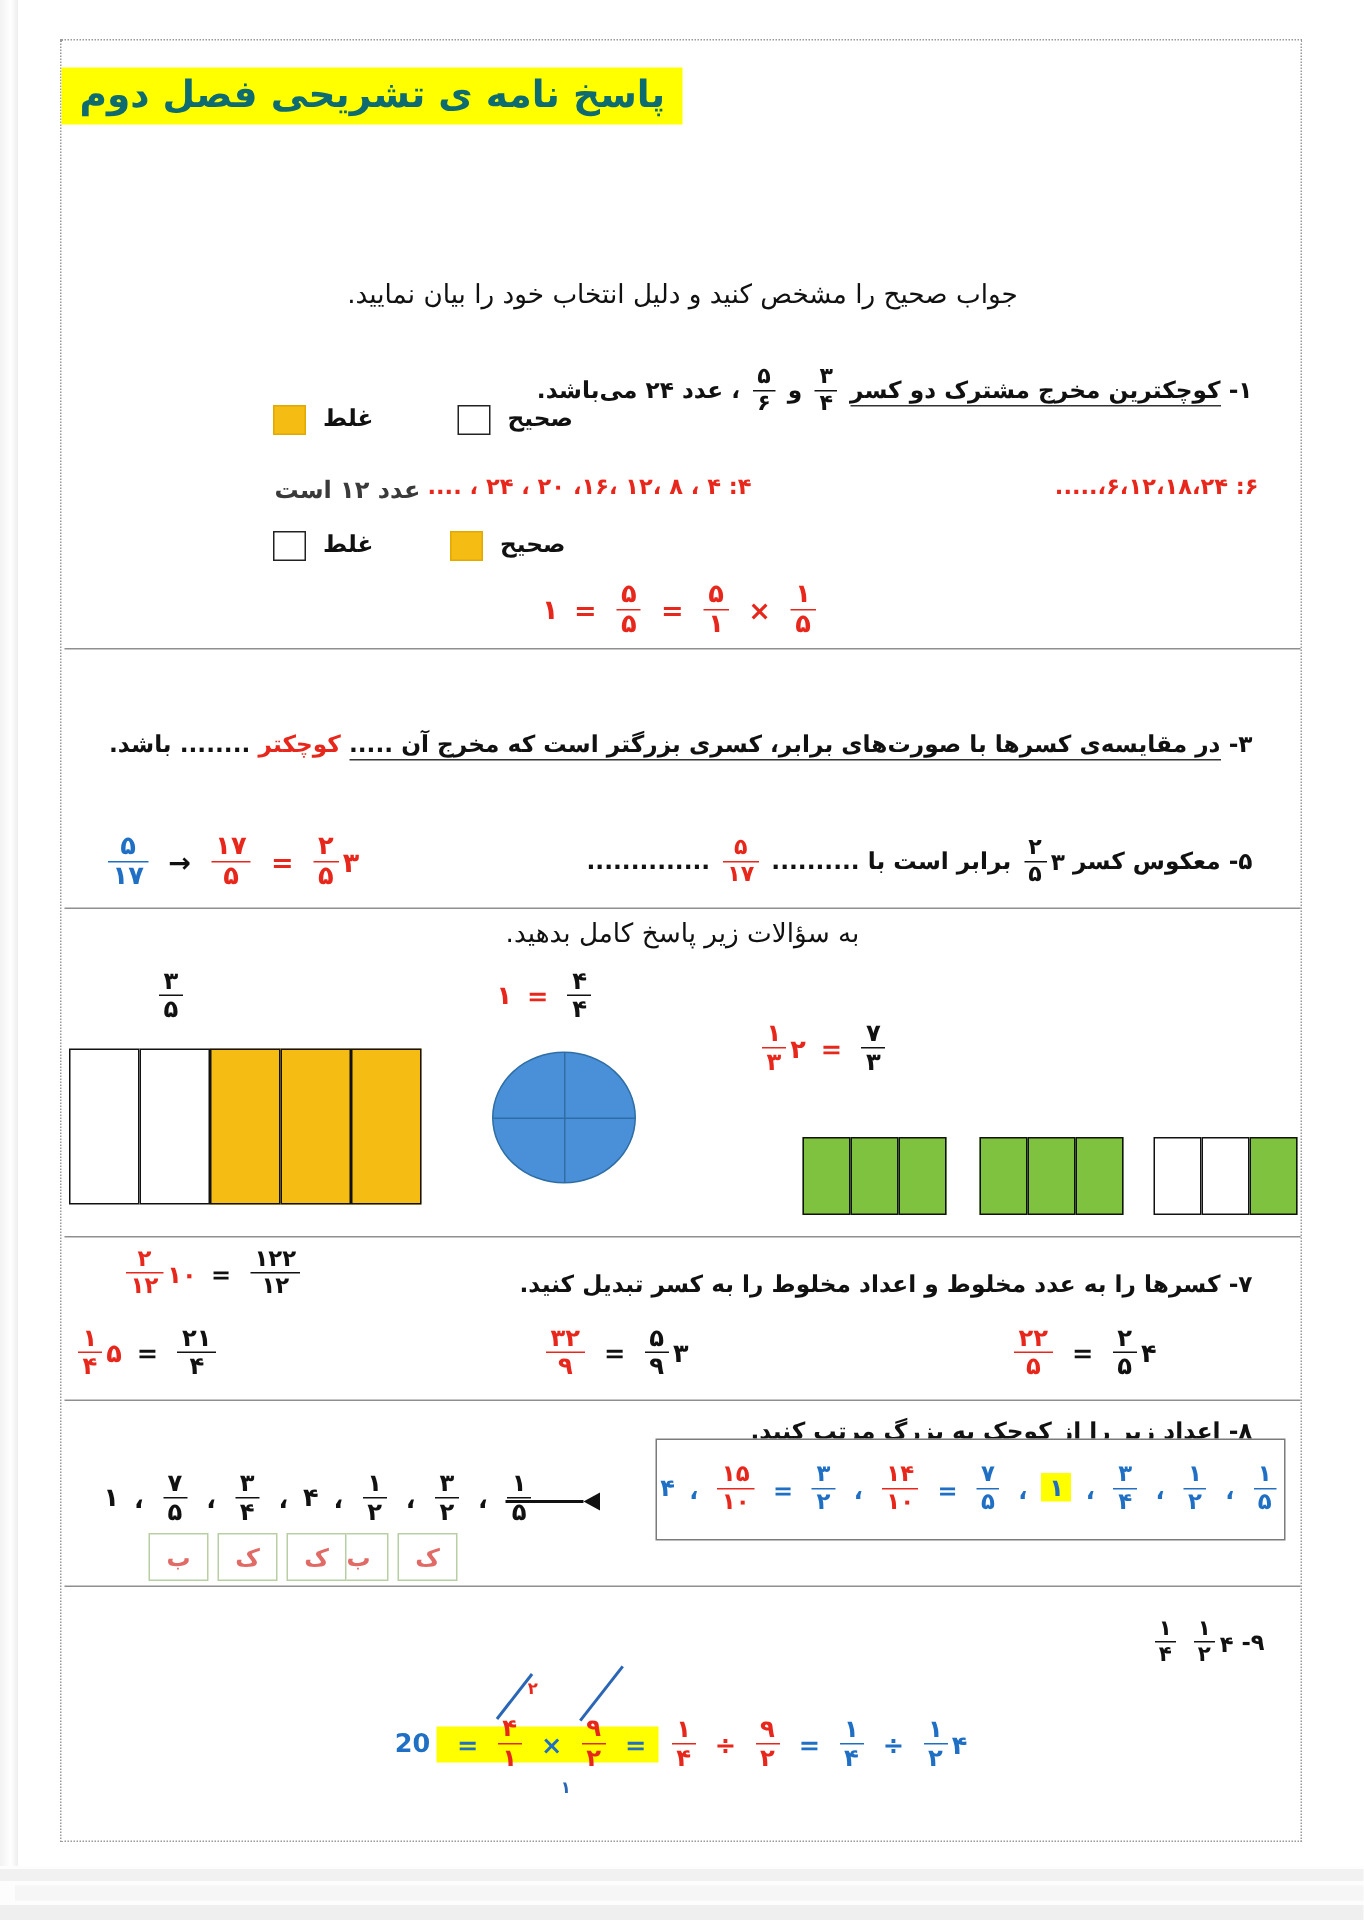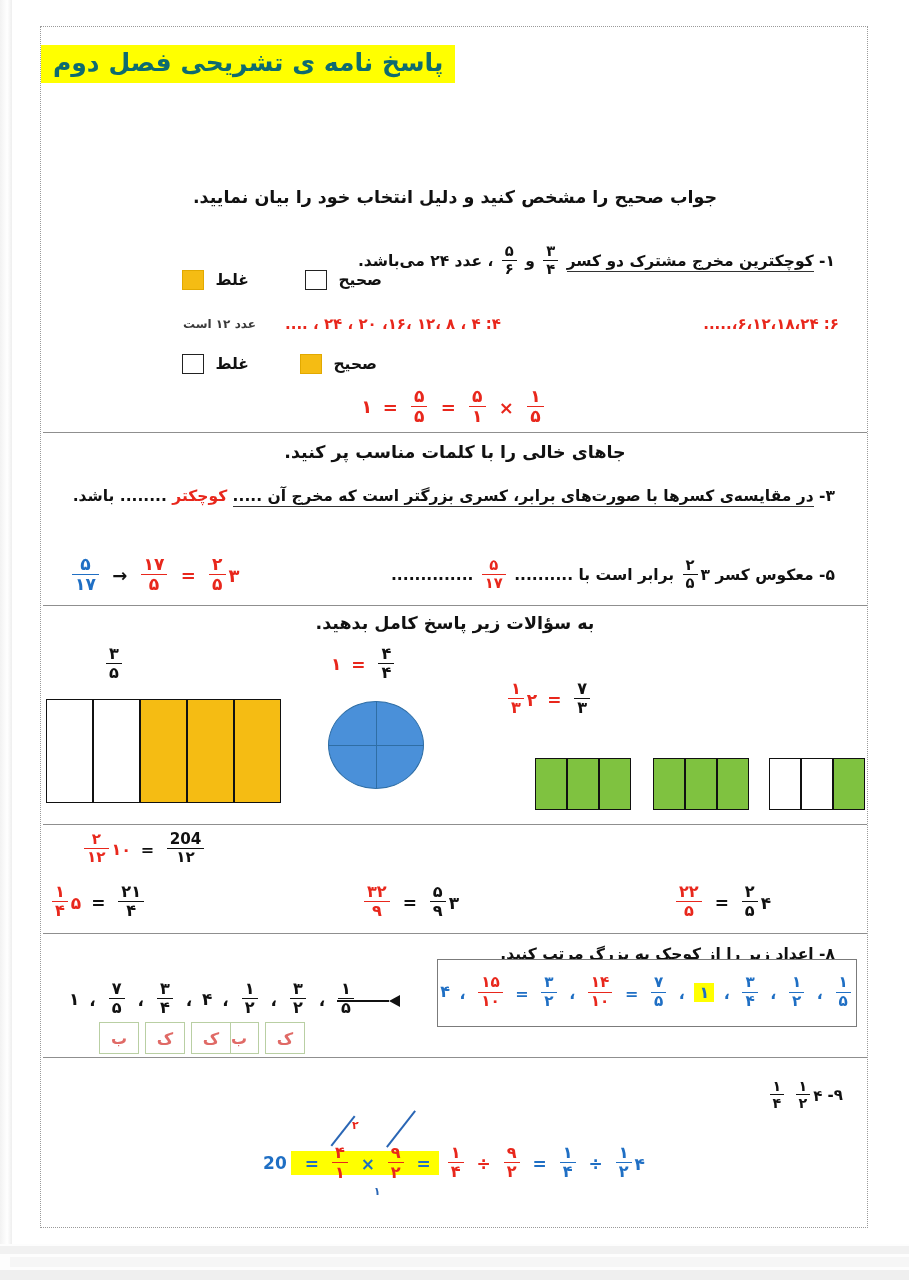--- a/index.html
+++ b/index.html
@@ -14,40 +14,40 @@
   .page-edge-bottom .band2{position:absolute;left:10px;top:13px;width:899px;height:10px;background:#f6f6f6;}
   .page-edge-bottom .band3{position:absolute;left:0;top:26px;width:909px;height:10px;background:#efefef;}
 
   .sheet{position:absolute;left:40px;top:26px;width:828px;height:1202px;border:1px dotted #9a9a9a;background:#fff;box-sizing:border-box;}
 
   .title-wrap{position:absolute;left:0;top:18px;width:828px;text-align:left;}
   .title{display:inline-block;background:#ffff00;color:#0e6b70;font-weight:bold;font-size:25px;padding:3px 12px 6px 12px;letter-spacing:0;}
 
   .hr{position:absolute;left:2px;width:824px;height:0;border-top:1px solid #8f8f8f;}
 
-  .sec-head{position:absolute;text-align:center;font-weight:bold;font-size:17.5px;color:#111;}
+  .sec-head{position:absolute;text-align:center;font-weight:normal;font-size:17.5px;color:#111;}
 
   .q{position:absolute;font-weight:bold;font-size:15.5px;color:#111;white-space:nowrap;}
   .u{border-bottom:1.4px solid #333;padding-bottom:1px;}
   .red{color:#e8271c;}
   .blue{color:#1f6fc4;}
   .hl{background:#ffff00;}
 
   
   .fr{display:inline-flex;flex-direction:column;align-items:center;vertical-align:middle;line-height:1.0;margin:0 3px;position:relative;top:-1px;}
   .fr .n{padding:0 3px;font-size:0.95em;}
   .fr .d{padding:0 3px;font-size:0.95em;}
   .fr .bar{display:block;height:0;border-top:1.6px solid currentColor;width:100%;min-width:14px;margin:1px 0;}
   .mixed{display:inline-flex;align-items:center;vertical-align:middle;}
   .op{display:inline-block;margin:0 4px;vertical-align:middle;}
 
   .chk{display:inline-block;width:22px;height:20px;border:1.6px solid #222;background:#fff;vertical-align:middle;margin:0 6px;box-sizing:border-box;}
   .chk.filled{background:#f5bc13;border-color:#e2a900;}
 
-  .note{position:absolute;font-size:12px;color:#3a3a3a;font-weight:bold;}
+  .note{position:absolute;font-size:16px;color:#3a3a3a;font-weight:bold;}
 
   
   .bars{position:absolute;display:flex;}
   .cell{box-sizing:border-box;border:1.4px solid #111;background:#fff;}
   .cell.orange{background:#f5bc13;}
   .cell.green{background:#7fc240;}
 
   .circle{position:absolute;width:94px;height:86px;border-radius:50%;background:#4a90d9;border:1.5px solid #2f6ea5;}
   .circle .vl{position:absolute;left:50%;top:0;width:0;height:100%;border-left:1.6px solid #2f6ea5;}
   .circle .hl2{position:absolute;top:50%;left:0;height:0;width:100%;border-top:1.6px solid #2f6ea5;}
@@ -143,21 +143,20 @@
         <span class="n">۵</span>
         <span class="bar"></span>
         <span class="d">۵</span>
       </span>
     <span class="op">=</span>
     <span>۱</span>
   </div>
 
   <div class="hr" style="top:405px;"></div>
 
-  <div class="sec-head" style="left:0;top:415px;width:828px;">جاهای خالی را با کلمات مناسب پر کنید.</div>
 
   <div class="q" style="right:32px;top:460px;">
     <span>۳-</span>
     <span class="u">در مقایسه‌ی کسرها با صورت‌های برابر، کسری بزرگتر است که مخرج آن .....</span>
     <span class="red">کوچکتر</span>
     <span>........ باشد.</span>
   </div>
 
 
   <div class="q" style="right:32px;top:532px;">
@@ -264,24 +263,28 @@
     <div class="cell green" style="width:32px;height:52px;"></div>
   </div>
   <div class="bars" style="left:728px;top:731px;">
     <div class="cell green" style="width:32px;height:52px;"></div>
     <div class="cell" style="width:32px;height:52px;"></div>
     <div class="cell" style="width:32px;height:52px;"></div>
   </div>
 
   <div class="hr" style="top:797px;"></div>
 
+  <div class="q" style="right:32px;top:820px;">
+    <span>۷-</span>
+    <span>کسرها را به عدد مخلوط و اعداد مخلوط را به کسر تبدیل کنید.</span>
+  </div>
 
   <div class="q" style="left:40px;top:806px;font-size:16px;">
     <span class="fr">
-        <span class="n">204</span>
+        <span class="n">۱۲۲</span>
         <span class="bar"></span>
         <span class="d">۱۲</span>
       </span>
     <span class="op">=</span>
     <span class="mixed red">
       <span>۱۰</span>
       <span class="fr">
           <span class="n">۲</span>
           <span class="bar"></span>
           <span class="d">۱۲</span>

